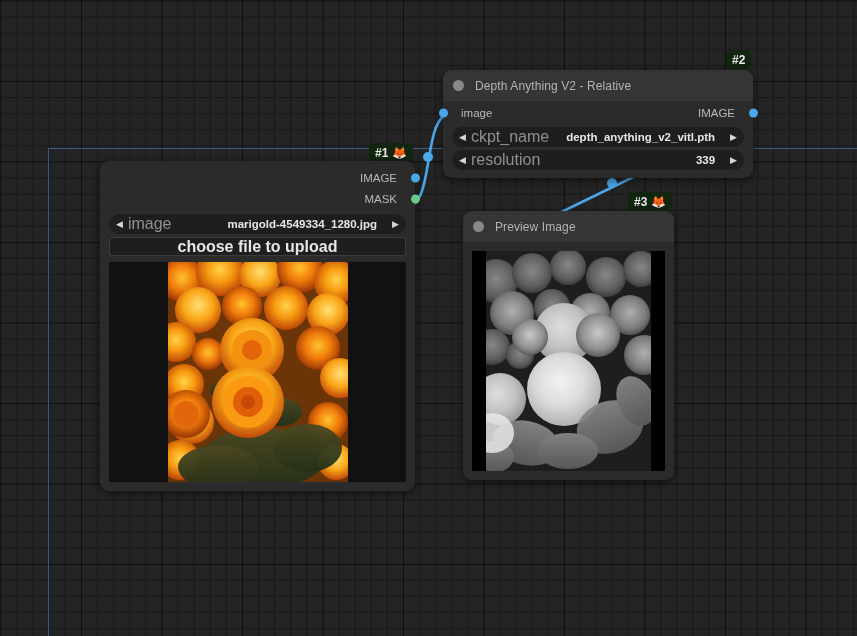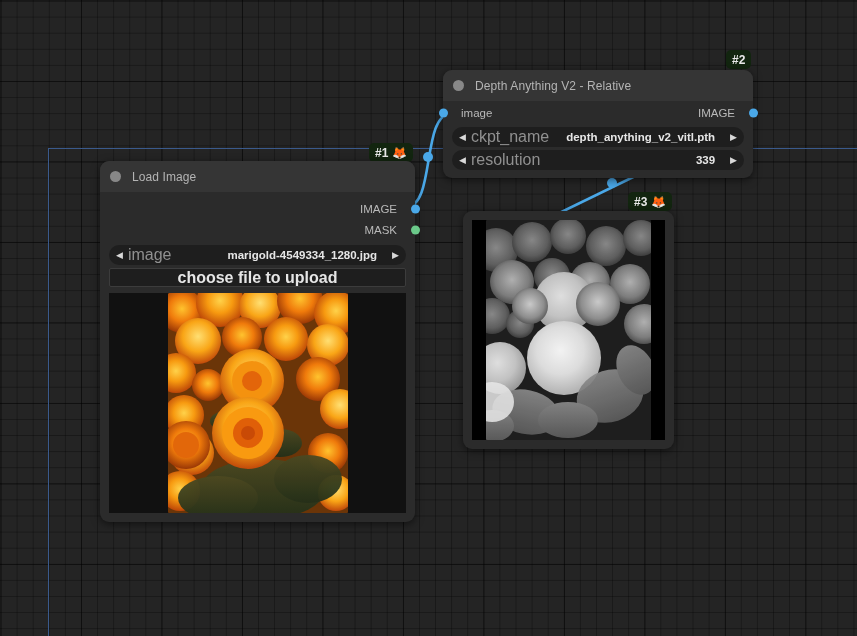--- a/index.html
+++ b/index.html
@@ -239,24 +239,20 @@
       </div>
     </div>
   </div>
 
   <div class="badge" style="left:369px; top:143px;">
     <span class="badge-text">#1</span>
     <span class="badge-emoji">🦊</span>
   </div>
 
   <div class="node" style="left:100px; top:161px; width:315px;">
-    <div class="node-header">
-      <div class="collapse-dot"></div>
-      <div class="node-title">Load Image</div>
-    </div>
     <div class="node-body" style="padding-top:6px;">
       <div class="slot-row slot-out">
         <div class="slot-label">IMAGE</div>
         <div class="dot dot-out dot-image"></div>
       </div>
       <div class="slot-row slot-out">
         <div class="slot-label">MASK</div>
         <div class="dot dot-out dot-mask"></div>
       </div>
 
@@ -346,20 +342,24 @@
       </div>
     </div>
   </div>
 
   <div class="badge" style="left:628px; top:192px;">
     <span class="badge-text">#3</span>
     <span class="badge-emoji">🦊</span>
   </div>
 
   <div class="node" style="left:463px; top:211px; width:211px;">
+    <div class="node-header">
+      <div class="collapse-dot"></div>
+      <div class="node-title">Preview Image</div>
+    </div>
     <div class="node-body" style="padding-top:5px;">
 
       <div class="img-wrap-preview">
         <svg class="preview-img" width="165" height="220" viewBox="0 0 165 220">
           <defs>
             <radialGradient id="blobLight" cx="50%" cy="45%" r="55%">
               <stop offset="0%" stop-color="#c9c9c9"></stop>
               <stop offset="70%" stop-color="#8d8d8d"></stop>
               <stop offset="100%" stop-color="#5a5a5a"></stop>
             </radialGradient>

